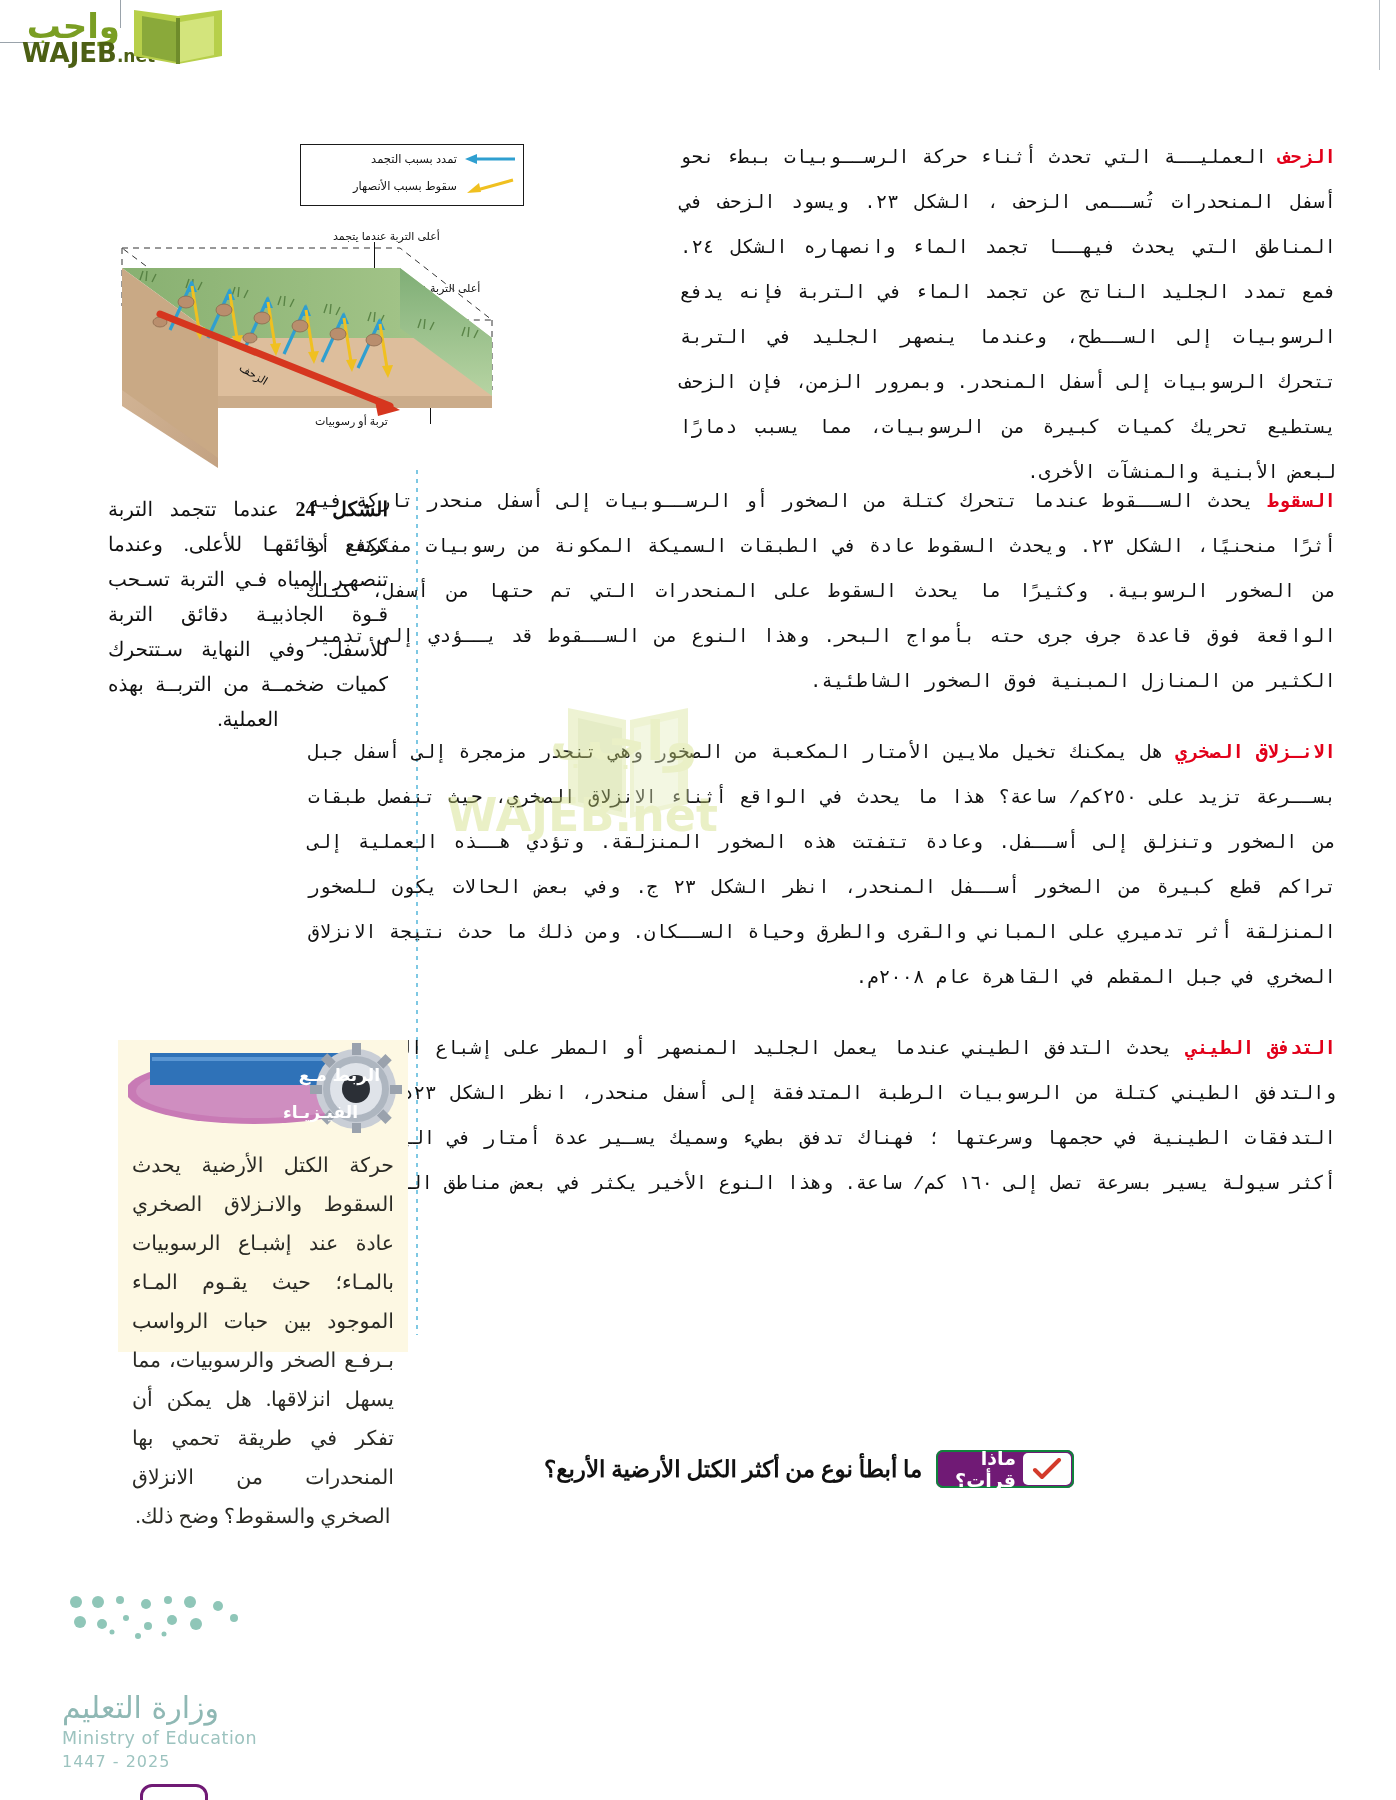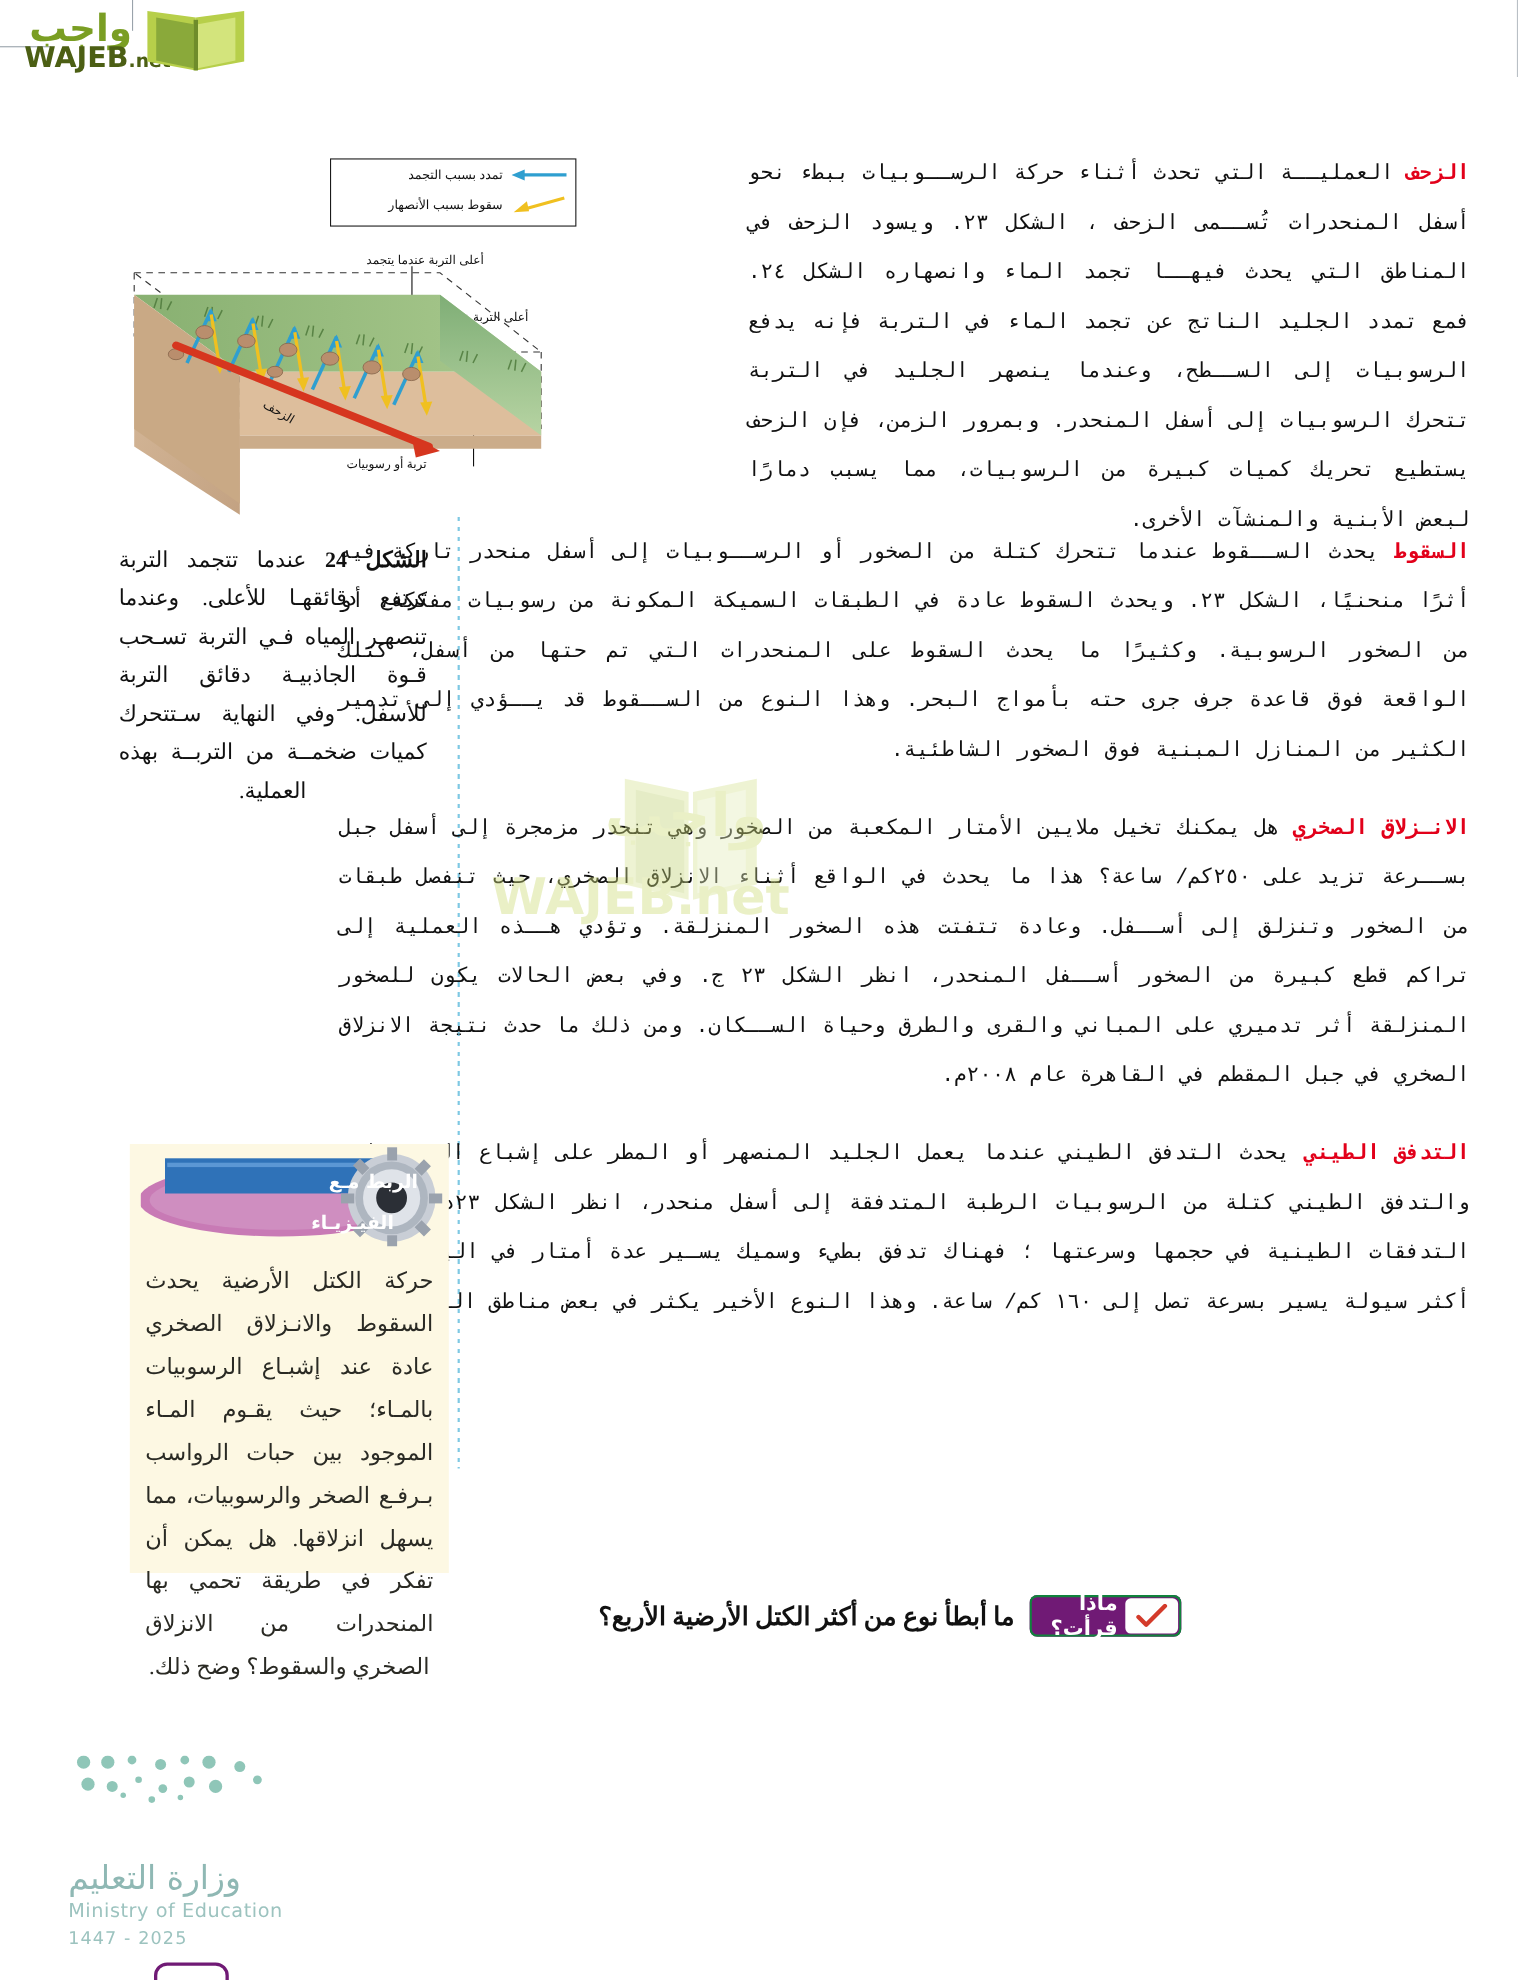--- a/index.html
+++ b/index.html
@@ -83,21 +83,21 @@
   
   .fig-caption{
     position:absolute;left:108px;top:492px;width:280px;
     font-size:20px;line-height:35px;color:#111;direction:rtl;
     text-align:justify;text-align-last:center;
   }
   .fig-caption .b{font-weight:bold;}
 
   
   .phys-box{
-    position:absolute;left:118px;top:1040px;width:290px;height:390px;
+    position:absolute;left:118px;top:1040px;width:290px;height:312px;
     background:#fdf8e3;
   }
   .phys-banner{position:absolute;left:10px;top:-5px;width:280px;height:98px;}
   .phys-title-main{
     position:absolute;right:28px;top:25px;
     font-family:"DejaVu Sans","Liberation Sans",sans-serif;
     font-size:17px;font-weight:bold;color:#ffffff;direction:rtl;letter-spacing:1px;
   }
   .phys-title-sub{
     position:absolute;right:50px;top:62px;

